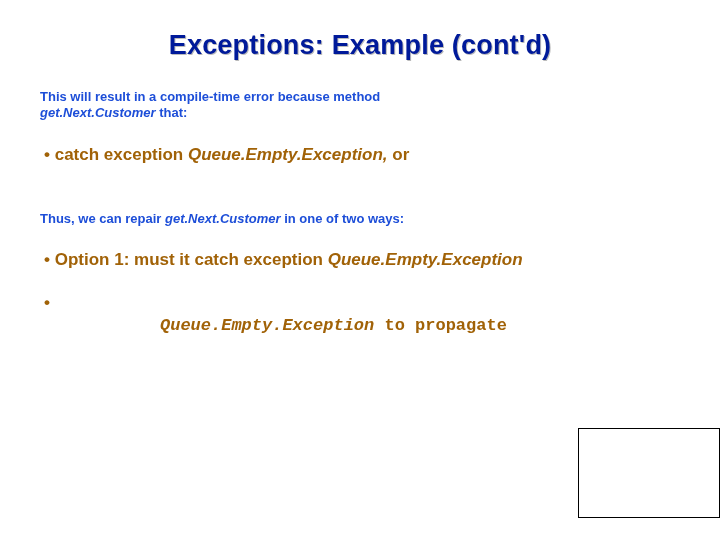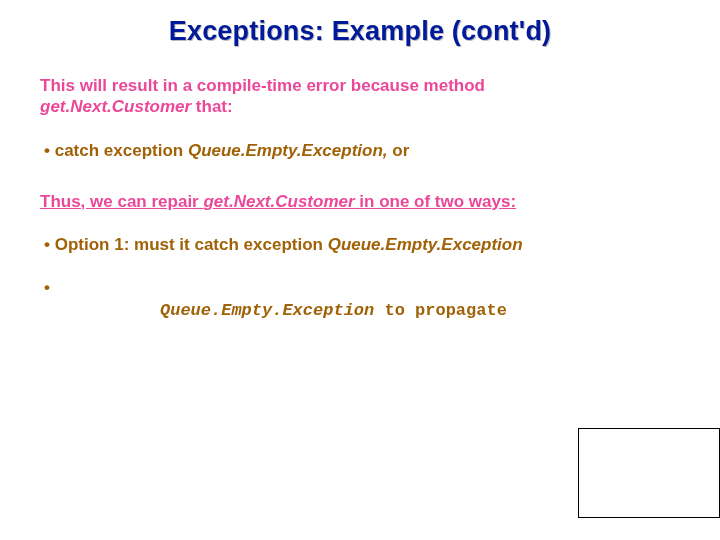--- a/index.html
+++ b/index.html
@@ -10,35 +10,35 @@
     background: #fff;
     font-family: Arial, Helvetica, sans-serif;
     color: #000;
     position: relative;
   }
   .slide {
     width: 720px;
     height: 540px;
     position: relative;
     box-sizing: border-box;
-    padding: 16px 40px 30px 40px;
+    padding: 30px 40px 30px 40px;
   }
   .title {
     text-align: center;
     font-size: 27px;
     font-weight: bold;
     color: #001a9a;
     text-shadow: 1px 1px 0 #bbb;
     margin: 0 0 28px 0;
     letter-spacing: 0.2px;
   }
   .para {
-    font-size: 17px;
+    font-size: 13px;
     font-weight: bold;
-    color: #ec4899;
+    color: #1d4ed8;
     line-height: 1.25;
     margin: 0 0 22px 0;
   }
   .bullet {
     font-size: 17px;
     font-weight: bold;
     color: #a16207;
     line-height: 1.25;
     margin: 0 0 22px 0;
     padding-left: 4px;
@@ -47,21 +47,21 @@
     content: "• ";
   }
   .italic {
     font-style: italic;
   }
   .indent {
     display: inline-block;
     padding-left: 116px;
     font-family: Liberation Mono, monospace;
   }
-  .twoways { margin-top: 30px; text-decoration: underline; }
+  .twoways { margin-top: 46px; }
   .corner-box {
     position: absolute;
     right: 0;
     bottom: 22px;
     width: 140px;
     height: 88px;
     border: 1.5px solid #000;
     background: #fff;
   }
 </style>

